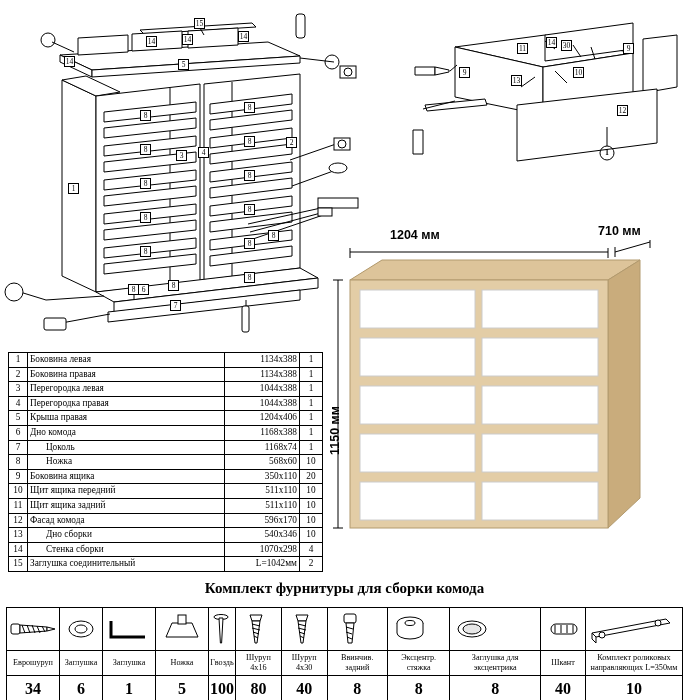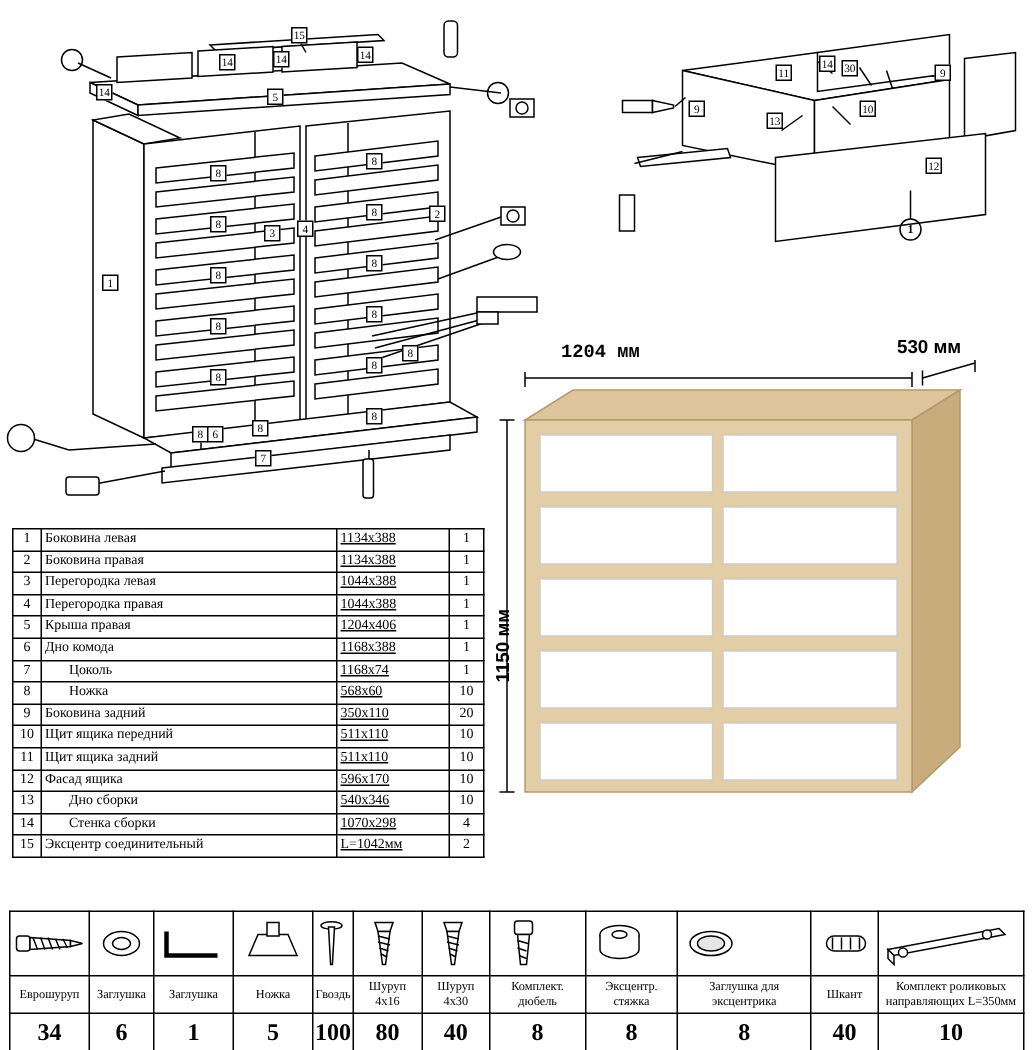--- a/index.html
+++ b/index.html
@@ -23,21 +23,21 @@
   
   #exploded{left:0;top:0;width:390px;height:345px;}
   #drawerdet{left:395px;top:5px;width:290px;height:165px;}
 
   
   #parts{position:absolute;left:8px;top:352px;width:315px;border-collapse:collapse;
          font-family:"Liberation Serif",serif;font-size:9.3px;}
   #parts td{border:1px solid #000;padding:0 2px;height:13.6px;line-height:13.6px;}
   #parts td.n{width:14px;text-align:center;}
   #parts td.nm{text-align:left;}
-  #parts td.dim{width:70px;text-align:left;text-decoration:underline;}
+  #parts td.dim{width:70px;text-align:right;}
   #parts td.q{width:18px;text-align:center;}
   .indent{padding-left:18px !important;}
 
   
   #render{position:absolute;left:330px;top:240px;width:355px;height:320px;}
 
   
   #hw{position:absolute;left:6px;top:607px;width:677px;border-collapse:collapse;
       font-family:"Liberation Serif",serif;}
   #hw td{border:1px solid #000;text-align:center;vertical-align:middle;}
@@ -266,57 +266,57 @@
           <td class="q">1</td>
         </tr>
         <tr>
           <td class="n">8</td>
           <td class="nm indent">Ножка</td>
           <td class="dim">568x60</td>
           <td class="q">10</td>
         </tr>
         <tr>
           <td class="n">9</td>
-          <td class="nm">Боковина задний</td>
+          <td class="nm">Боковина ящика</td>
           <td class="dim">350x110</td>
           <td class="q">20</td>
         </tr>
         <tr>
           <td class="n">10</td>
           <td class="nm">Щит ящика передний</td>
           <td class="dim">511x110</td>
           <td class="q">10</td>
         </tr>
         <tr>
           <td class="n">11</td>
           <td class="nm">Щит ящика задний</td>
           <td class="dim">511x110</td>
           <td class="q">10</td>
         </tr>
         <tr>
           <td class="n">12</td>
-          <td class="nm">Фасад ящика</td>
+          <td class="nm">Фасад комода</td>
           <td class="dim">596x170</td>
           <td class="q">10</td>
         </tr>
         <tr>
           <td class="n">13</td>
           <td class="nm indent">Дно сборки</td>
           <td class="dim">540x346</td>
           <td class="q">10</td>
         </tr>
         <tr>
           <td class="n">14</td>
           <td class="nm indent">Стенка сборки</td>
           <td class="dim">1070x298</td>
           <td class="q">4</td>
         </tr>
         <tr>
           <td class="n">15</td>
-          <td class="nm">Эксцентр соединительный</td>
+          <td class="nm">Заглушка соединительный</td>
           <td class="dim">L=1042мм</td>
           <td class="q">2</td>
         </tr>
       </tbody>
   </table>
 
   <div class="abs" id="render">
     <svg width="355" height="320" viewBox="0 0 355 320">
 
       <polygon points="20,40 278,40 310,20 52,20" fill="#e8d4b0" stroke="#b9a display" stroke-width="0"></polygon>
@@ -342,25 +342,26 @@
         <line x1="20" y1="8" x2="20" y2="18"></line>
         <line x1="278" y1="8" x2="278" y2="18"></line>
         <line x1="285" y1="12" x2="320" y2="2"></line>
         <line x1="285" y1="7" x2="285" y2="17"></line>
         <line x1="320" y1="-3" x2="320" y2="8"></line>
         <line x1="8" y1="40" x2="8" y2="288"></line>
         <line x1="3" y1="40" x2="13" y2="40"></line>
         <line x1="3" y1="288" x2="13" y2="288"></line>
       </g>
     </svg>
-    <span class="dimtxt" style="left:44px;top:-12px;font-family:Liberation Mono, monospace;">1204 мм</span>
-    <span class="dimtxt" style="left:268px;top:-16px;">530 мм</span>
+    <span class="dimtxt" style="left:60px;top:-12px;">1204 мм</span>
+    <span class="dimtxt" style="left:268px;top:-16px;">710 мм</span>
     <span class="dimtxt vert" style="left:-2px;top:215px;">1150 мм</span>
   </div>
 
+  <div id="hwtitle">Комплект фурнитуры для сборки комода</div>
 
   <table id="hw">
     <tbody>
       <tr class="pics" id="hw-pics">
           <td>
             <svg width="52" height="36">
               <g stroke="#000" fill="#fff" stroke-width="1">
                 <rect x="4" y="13" width="9" height="10" rx="2"></rect>
                 <path d="M13,14 L40,16 L40,20 L13,22 Z"></path>
                 <path d="M40,16 L48,18 L40,20 Z"></path>
@@ -463,21 +464,21 @@
           </td>
         </tr>
       <tr class="names" id="hw-names">
           <td>Еврошуруп</td>
           <td>Заглушка</td>
           <td>Заглушка</td>
           <td>Ножка</td>
           <td>Гвоздь</td>
           <td>Шуруп 4х16</td>
           <td>Шуруп 4х30</td>
-          <td>Комплект. дюбель</td>
+          <td>Ввинчив. задний</td>
           <td>Эксцентр. стяжка</td>
           <td>Заглушка для эксцентрика</td>
           <td>Шкант</td>
           <td>Комплект роликовых направляющих L=350мм</td>
         </tr>
       <tr class="qty" id="hw-qty">
           <td>34</td>
           <td>6</td>
           <td>1</td>
           <td>5</td>

